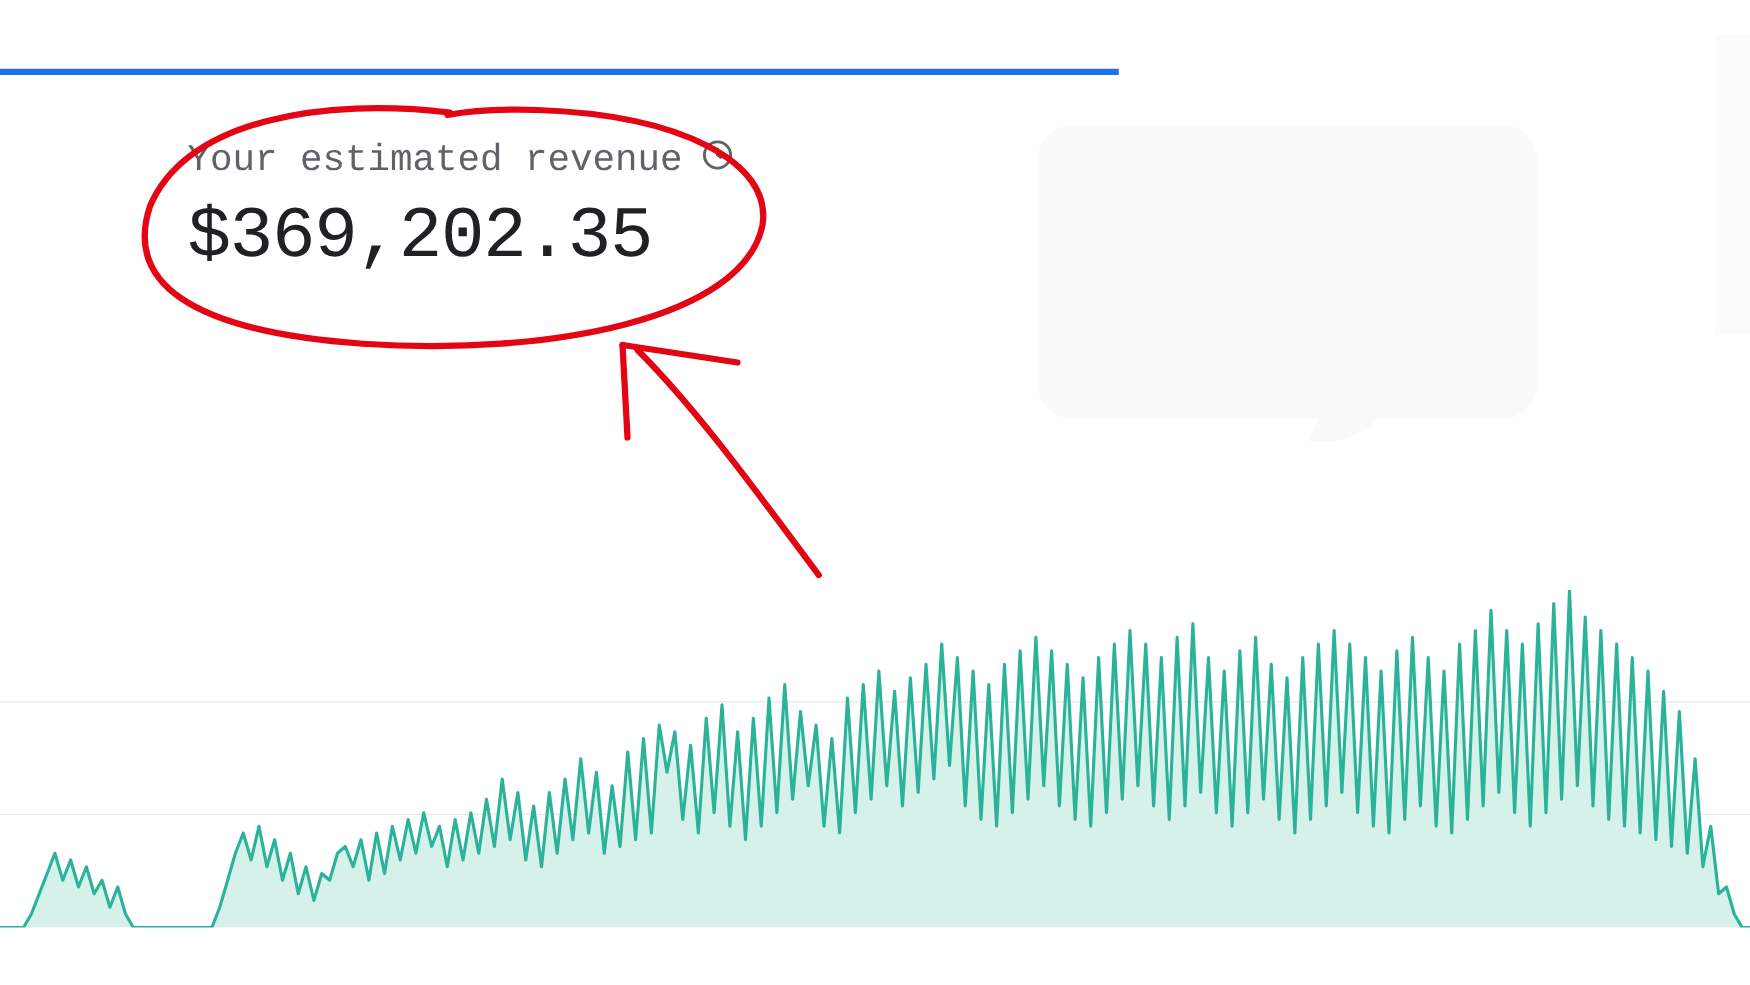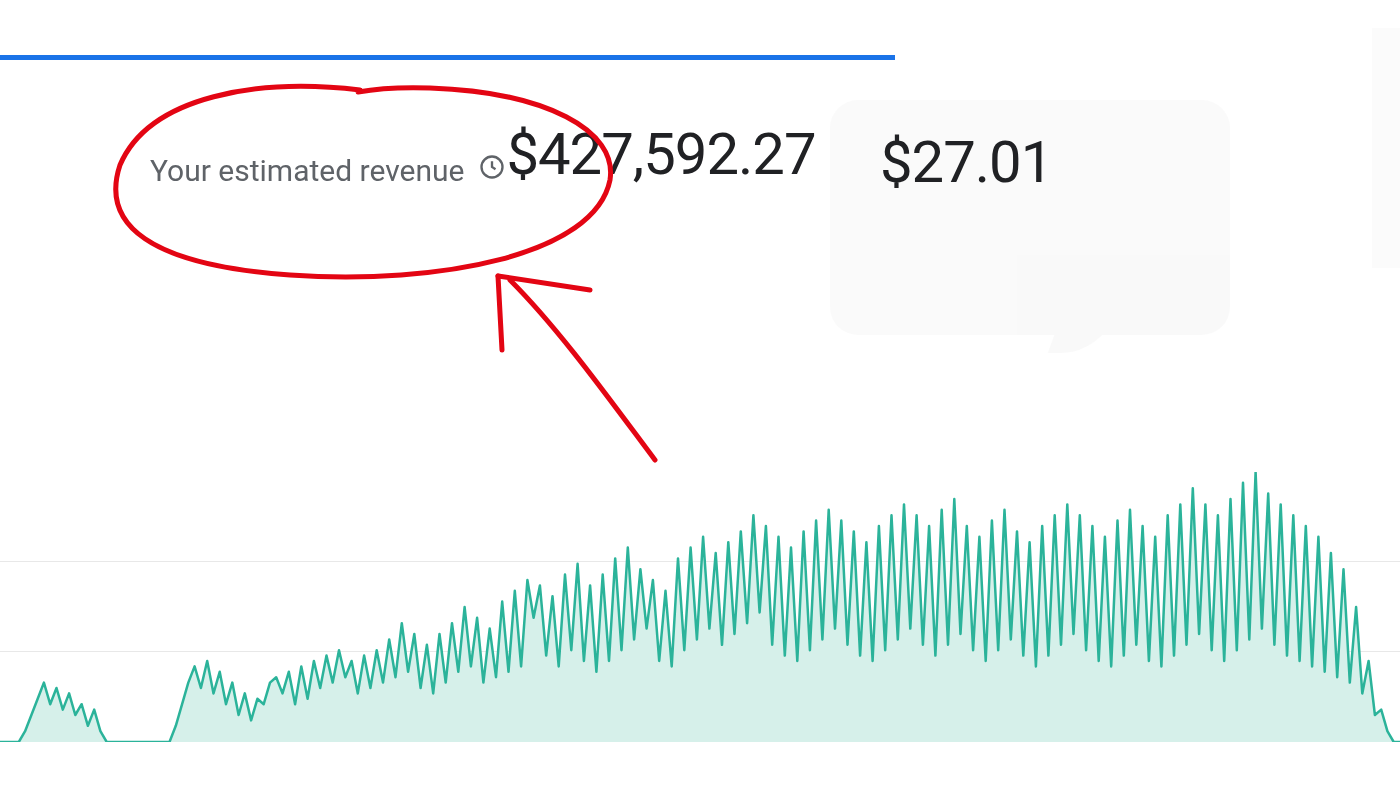--- a/index.html
+++ b/index.html
@@ -25,22 +25,23 @@
     top: 28px;
     right: 0;
     width: 28px;
     height: 240px;
     background: #f3f3f3;
     opacity: 0.35;
   }
   .metric-card {
     position: absolute;
     display: flex;
-    flex-direction: row;
-    align-items: flex-end;
+    flex-direction: column;
+    align-items: flex-start;
+    font-family: Liberation Mono, monospace;
   }
   .metric-label-row {
     display: flex;
     align-items: center;
     gap: 14px;
     color: #5f6368;
     font-size: 30px;
     font-weight: 400;
   }
   .metric-value {
@@ -125,25 +126,24 @@
 <div class="metric-card" id="card-revenue">
   <div class="metric-label-row">
     <span>Your estimated revenue</span>
     <span>
       <svg class="clock-svg" viewBox="0 0 24 24">
           <circle cx="12" cy="12" r="9"></circle>
           <path d="M12 7v5l3 2"></path>
         </svg>
     </span>
   </div>
-  <div class="metric-value">$427,592.27</div>
+  <div class="metric-value">$369,202.35</div>
 </div>
 
 <div class="metric-card" id="card-cpm">
-  <div class="metric-value">$27.01</div>
 </div>
 
 <svg class="annotation-layer" viewBox="0 0 1400 500">
   <g fill="none" stroke="#e30513" stroke-width="5" stroke-linecap="round">
 
     <path d="M 360 90
              C 260 78, 150 95, 120 165
              C 100 225, 150 265, 290 275
              C 440 285, 595 255, 610 180
              C 618 130, 545 92, 430 88

